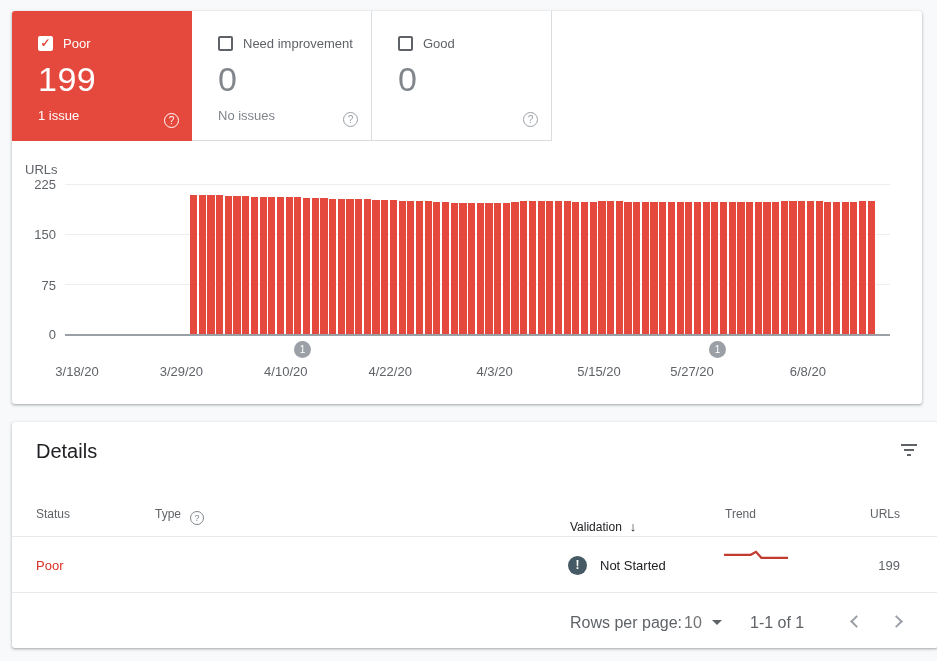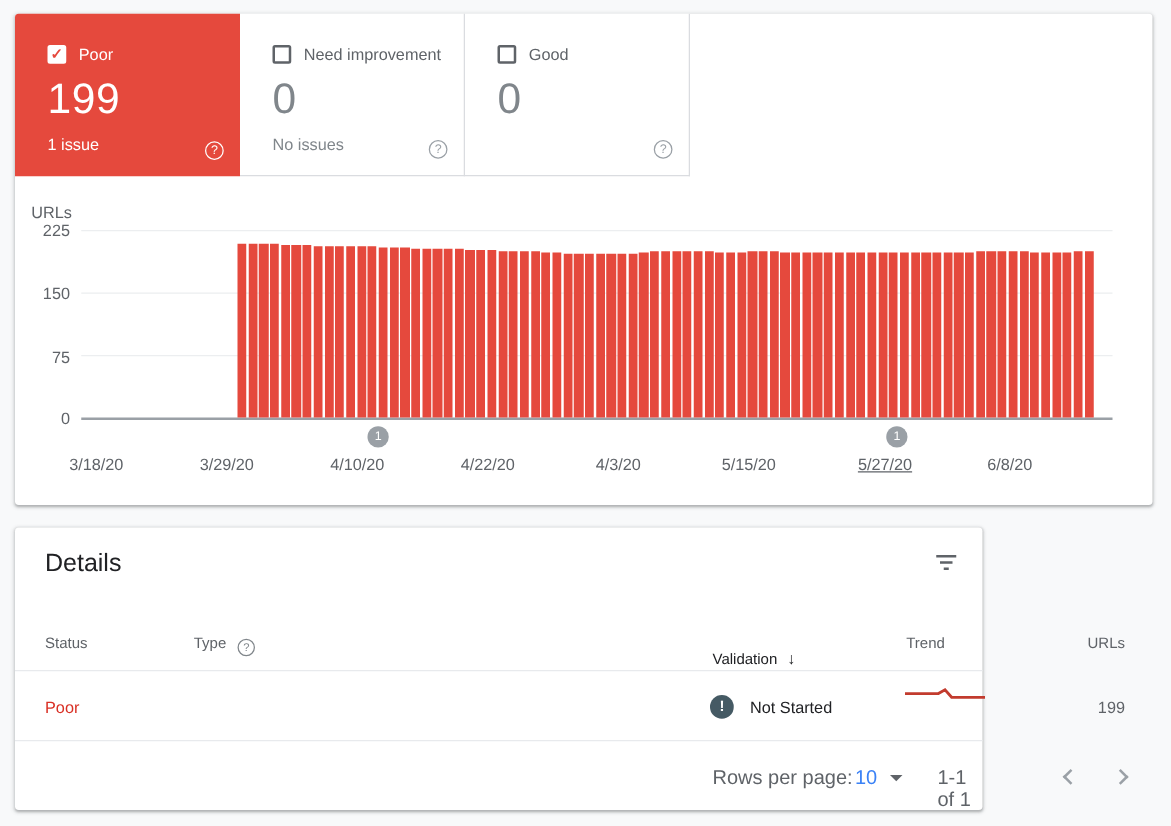--- a/index.html
+++ b/index.html
@@ -1,20 +1,20 @@
 <!DOCTYPE html>
 <html><head>
 <meta charset="utf-8">
 <style>
   * { margin:0; padding:0; box-sizing:border-box; }
   html,body { width:937px; height:661px; background:#f8f9fa; font-family:"Liberation Sans", sans-serif; overflow:hidden; }
   .panel { position:absolute; background:#fff; border-radius:3px;
            box-shadow:0 1px 2px rgba(60,64,67,.3), 0 1px 3px 1px rgba(60,64,67,.12); }
   .top-panel { left:12px; top:11px; width:910px; height:393px; }
-  .details-panel { left:12px; top:422px; width:774px; height:226px; }
+  .details-panel { left:12px; top:422px; width:926px; height:226px; }
 
   
   .cards-row { position:absolute; left:0; top:0; display:flex; }
   .card { width:180px; height:130px; position:relative; padding:25px 14px 0 26px; cursor:pointer; }
   .card.white { border-right:1px solid #dadce0; border-bottom:1px solid #dadce0; background:#fff; }
   .card.red { background:#e5493d; color:#fff; border-top-left-radius:3px; }
   .card-top { display:flex; align-items:center; gap:10px; }
   .cbx { width:15px; height:15px; border-radius:2px; flex:0 0 15px; position:relative; }
   .cbx.checked { background:#fff; border:2px solid #fff; }
   .cbx.checked::after { content:"✓"; position:absolute; left:0; top:-2px; width:11px; text-align:center;
@@ -195,21 +195,21 @@
       <div class="bar" style="height: 132.7px; background: rgb(229, 73, 61);"></div>
       <div class="bar" style="height: 132.7px; background: rgb(229, 73, 61);"></div>
     </div>
   <div id="xticks">
       <div class="x-tick" style="left: 23px;">3/18/20</div>
       <div class="x-tick" style="left: 127.4px;">3/29/20</div>
       <div class="x-tick" style="left: 231.8px;">4/10/20</div>
       <div class="x-tick" style="left: 336.2px;">4/22/20</div>
       <div class="x-tick" style="left: 440.6px;">4/3/20</div>
       <div class="x-tick" style="left: 545px;">5/15/20</div>
-      <div class="x-tick" style="left: 654px; text-decoration: underline;">5/27/20</div>
+      <div class="x-tick" style="left: 638px;">5/27/20</div>
       <div class="x-tick" style="left: 753.8px;">6/8/20</div>
     </div>
   <div id="annots">
       <div class="badge" style="left: 282px;">1</div>
       <div class="badge" style="left: 697px;">1</div>
     </div>
 </div>
 
 <div class="panel details-panel">
   <div class="details-title">Details</div>
@@ -231,18 +231,18 @@
   <div class="ns-icon">!</div>
   <div class="rcell" style="left:588px">Not Started</div>
   <svg class="trend-svg" width="66" height="11" viewBox="0 0 66 11">
     <polyline id="sparkline" fill="none" stroke="#c23b2e" stroke-width="2.2" points="1.0,5.8 6.3,5.8 11.7,5.8 17.0,5.8 22.3,5.8 27.7,5.8 33.0,2.8 38.3,8.8 43.7,8.8 49.0,8.8 54.3,8.8 59.7,8.8 65.0,8.8"></polyline>
   </svg>
   <div class="rcell right-align" style="left:808px; width:80px; color:#5f6368">199</div>
 
   <div class="sep" style="top:170px"></div>
 
   <div class="pag" style="left:558px">Rows per page:</div>
-  <div class="pag" style="left:672px; color:#3b82f6">10</div>
+  <div class="pag" style="left:672px; color:#737373">10</div>
   <div class="caret" style="left:700px"></div>
   <div class="pag" style="left:738px">1-1 of 1</div>
   <div class="chev prev"></div>
   <div class="chev next"></div>
 </div>
 
 </body></html>

